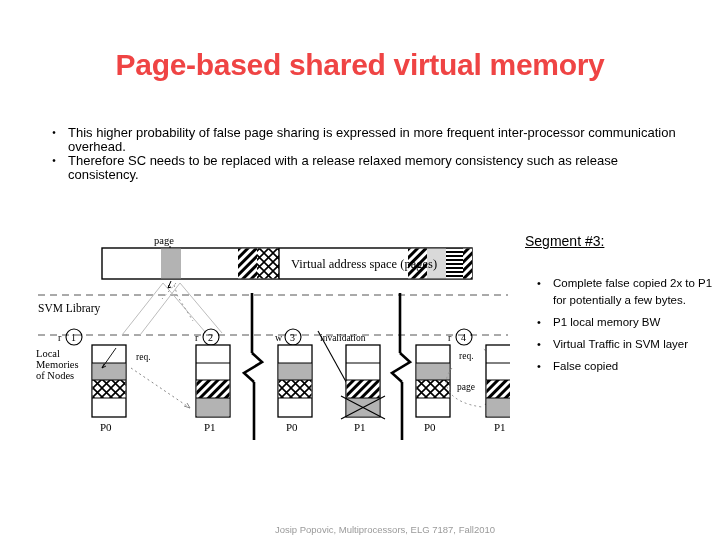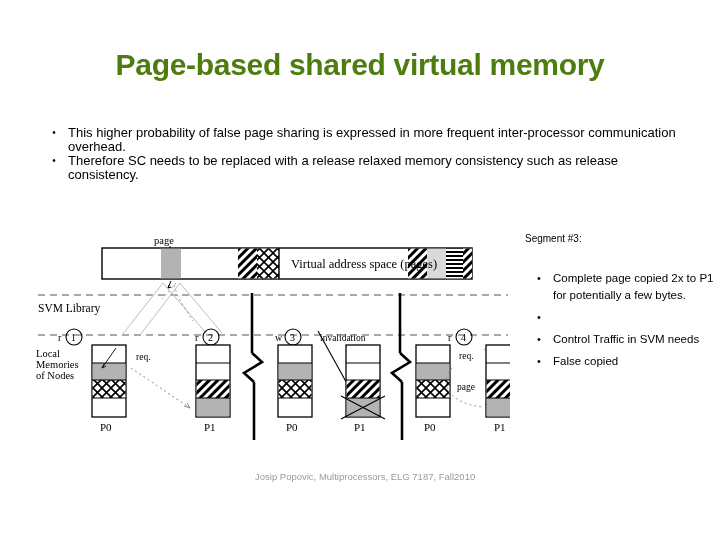--- a/index.html
+++ b/index.html
@@ -19,21 +19,21 @@
   
   #slide-title {
     position: absolute;
     top: 48px;
     left: 0;
     width: 720px;
     text-align: center;
     font-size: 30px;
     font-weight: bold;
     letter-spacing: -0.3px;
-    color: #4d7c0f;
+    color: #ef4444;
     line-height: 1.1;
   }
 
   
   #body-bullets {
     position: absolute;
     top: 126px;
     left: 40px;
     width: 645px;
   }
@@ -58,23 +58,24 @@
   }
 
   
   #segment-panel {
     position: absolute;
     top: 233px;
     left: 525px;
     width: 190px;
   }
   #segment-heading {
-    font-size: 10px;
+    font-size: 14px;
     color: #000;
     margin-bottom: 26px;
+    text-decoration: underline;
   }
   .seg-bullet-row {
     display: flex;
     align-items: flex-start;
     margin-bottom: 5px;
   }
   .seg-bullet-mark {
     width: 28px;
     flex: 0 0 28px;
     font-size: 11px;
@@ -96,23 +97,23 @@
     top: 235px;
     width: 480px;
     height: 215px;
   }
   #diagram svg { display: block; }
 
   
   #footer-credit {
     position: absolute;
     left: 255px;
-    top: 470px;
+    top: 523px;
     width: 260px;
-    text-align: left;
+    text-align: center;
     font-size: 9.5px;
     line-height: 13px;
     color: #9a9a9a;
   }
   #footer-pagenum {
     position: absolute;
     left: 655px;
     top: 508px;
     width: 30px;
     text-align: center;
@@ -135,28 +136,29 @@
     <span class="body-bullet-mark">•</span>
     <span class="body-bullet-text">Therefore SC needs to be replaced with a release relaxed memory consistency such as release consistency.</span>
   </div>
 </div>
 
 <div id="segment-panel">
   <div id="segment-heading">Segment #3:</div>
 
   <div class="seg-bullet-row">
     <span class="seg-bullet-mark">•</span>
-    <span class="seg-bullet-text">Complete page copied 2x to P1 for potentially a few bytes.</span>
+    <span class="seg-bullet-text">Complete false copied 2x to P1 for potentially a few bytes.</span>
   </div>
   <div class="seg-bullet-row">
     <span class="seg-bullet-mark">•</span>
+    <span class="seg-bullet-text">P1 local memory BW</span>
   </div>
   <div class="seg-bullet-row">
     <span class="seg-bullet-mark">•</span>
-    <span class="seg-bullet-text">Control Traffic in SVM needs</span>
+    <span class="seg-bullet-text">Virtual Traffic in SVM layer</span>
   </div>
   <div class="seg-bullet-row">
     <span class="seg-bullet-mark">•</span>
     <span class="seg-bullet-text">False copied</span>
   </div>
 </div>
 
 <div id="diagram">
 <svg width="480" height="215" viewBox="0 0 480 215" xmlns="http://www.w3.org/2000/svg">
   <defs>

